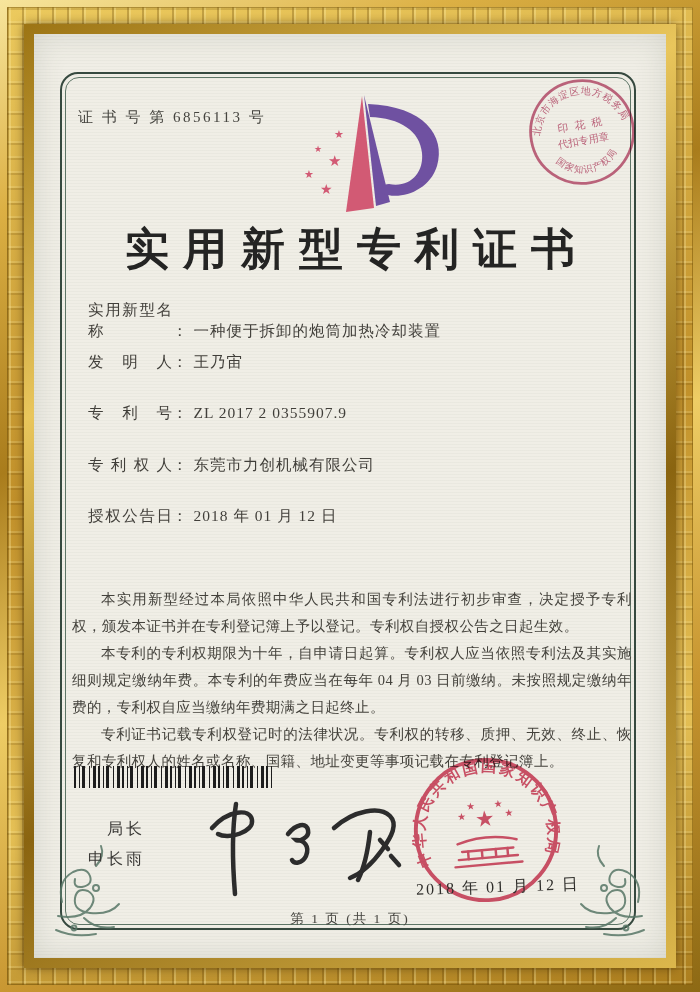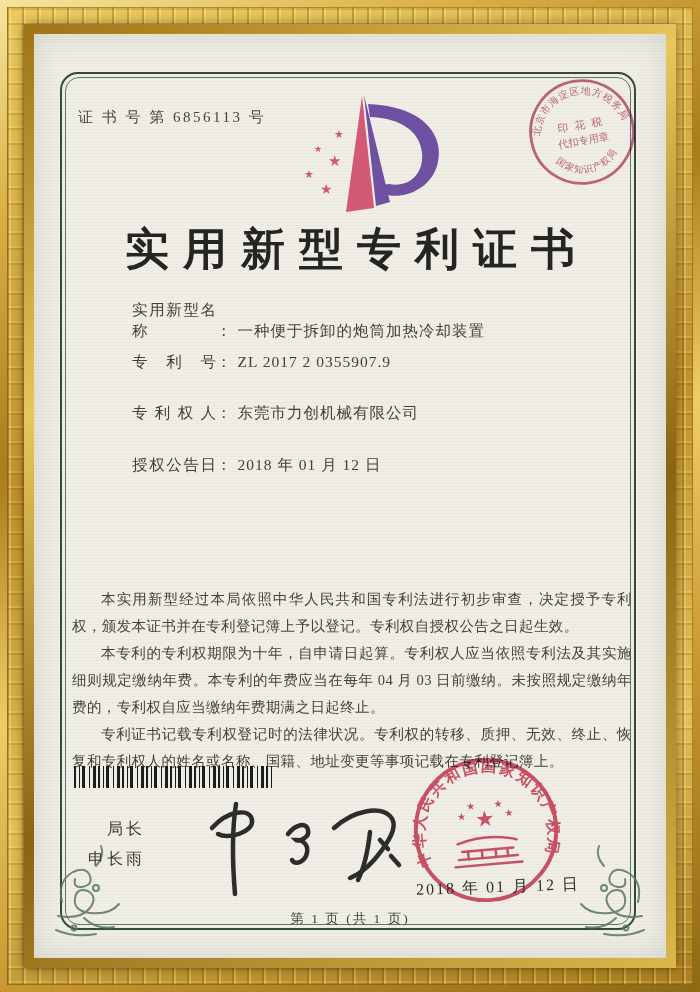--- a/index.html
+++ b/index.html
@@ -35,21 +35,21 @@
 
   .cert-no{position:absolute;left:44px;top:74px;font-size:15px;letter-spacing:2.5px;color:#45443f;}
 
   .logo{position:absolute;left:262px;top:60px;}
   .tax-stamp{position:absolute;left:492px;top:42px;transform:rotate(-10deg);opacity:.88;mix-blend-mode:multiply;}
 
   .title{position:absolute;left:0;right:0;top:186px;margin:0;text-align:center;
     font-size:44px;font-weight:600;color:#242423;letter-spacing:14px;text-indent:14px;}
 
   .fields{position:absolute;left:54px;top:266px;right:40px;}
-  .field{height:51.5px;font-size:15.5px;color:#413f3a;margin-left:44px;}
+  .field{height:51.5px;font-size:15.5px;color:#413f3a;}
   .flabel{display:inline-block;width:84px;text-align:justify;text-align-last:justify;vertical-align:bottom;}
   .fcolon{margin-right:6px;}
   .fvalue{letter-spacing:1px;}
 
   .paragraphs{position:absolute;left:38px;top:552px;width:560px;
     font-size:14.5px;line-height:27px;letter-spacing:.4px;text-align:justify;color:#44423c;}
   .paragraphs p{margin:0;text-indent:2em;}
 
   .barcode{position:absolute;left:40px;top:732px;width:198px;height:22px;
     background:repeating-linear-gradient(90deg,
@@ -139,20 +139,23 @@
       <text x="60" y="73" text-anchor="middle" fill="#c05577" font-size="11">代扣专用章</text>
     </svg>
 
     <h1 class="title">实用新型专利证书</h1>
 
     <div class="fields">
       <div class="field">
         <span class="flabel">实用新型名称</span><span class="fcolon">：</span><span class="fvalue">一种便于拆卸的炮筒加热冷却装置</span>
       </div>
       <div class="field">
+        <span class="flabel">发明人</span><span class="fcolon">：</span><span class="fvalue">王乃宙</span>
+      </div>
+      <div class="field">
         <span class="flabel">专利号</span><span class="fcolon">：</span><span class="fvalue">ZL 2017 2 0355907.9</span>
       </div>
       <div class="field">
         <span class="flabel">专利权人</span><span class="fcolon">：</span><span class="fvalue">东莞市力创机械有限公司</span>
       </div>
       <div class="field">
         <span class="flabel">授权公告日</span><span class="fcolon">：</span><span class="fvalue">2018 年 01 月 12 日</span>
       </div>
     </div>
 

